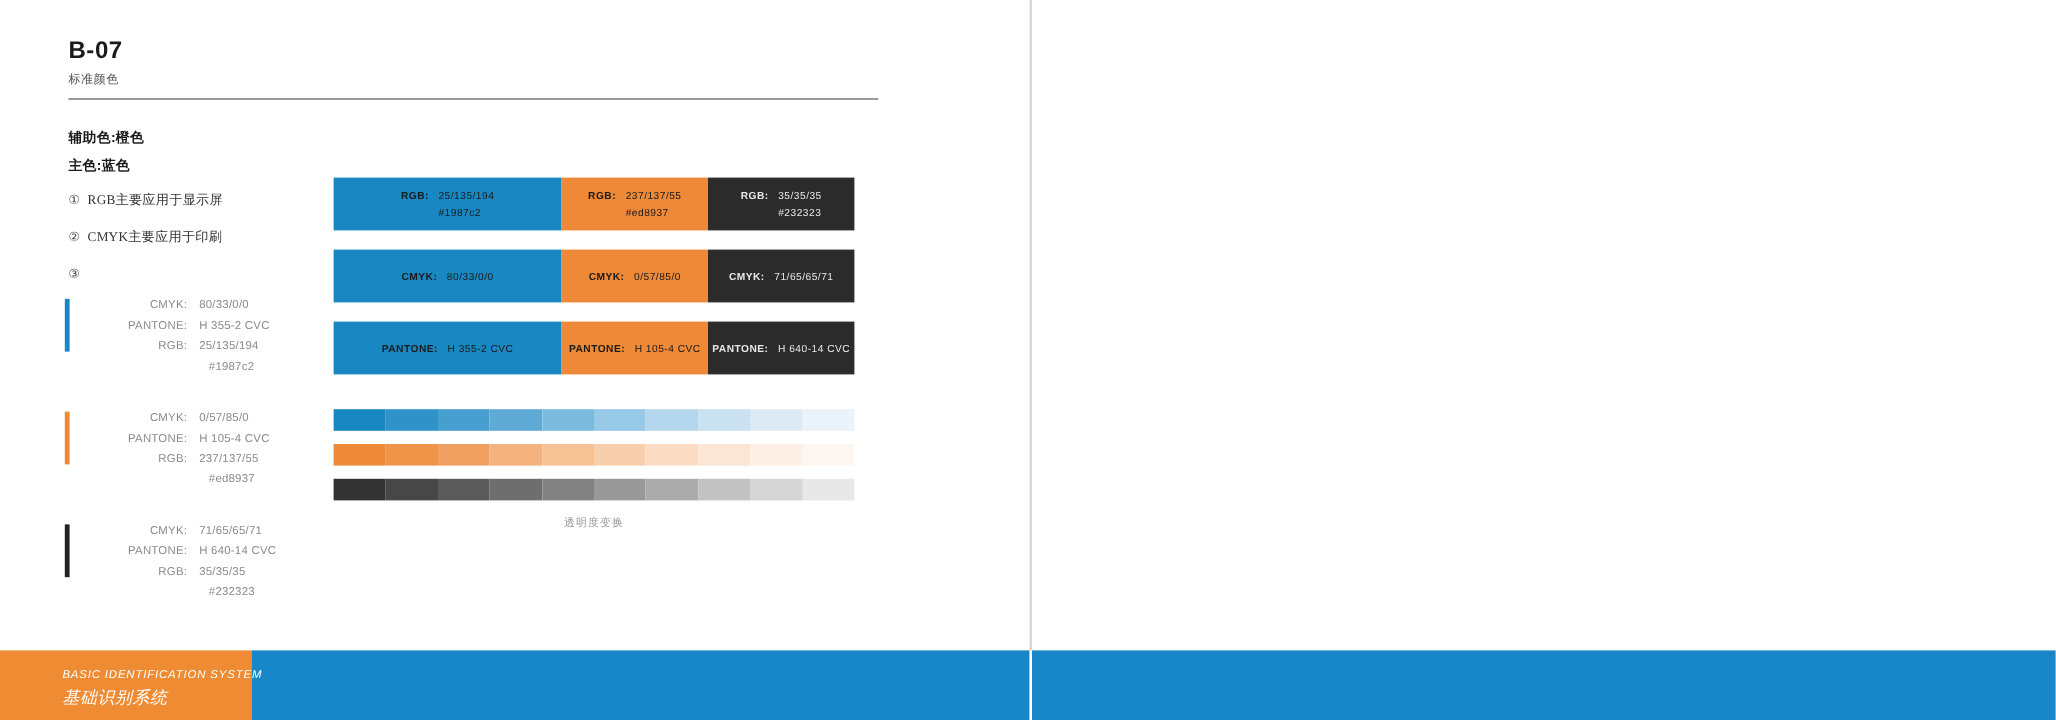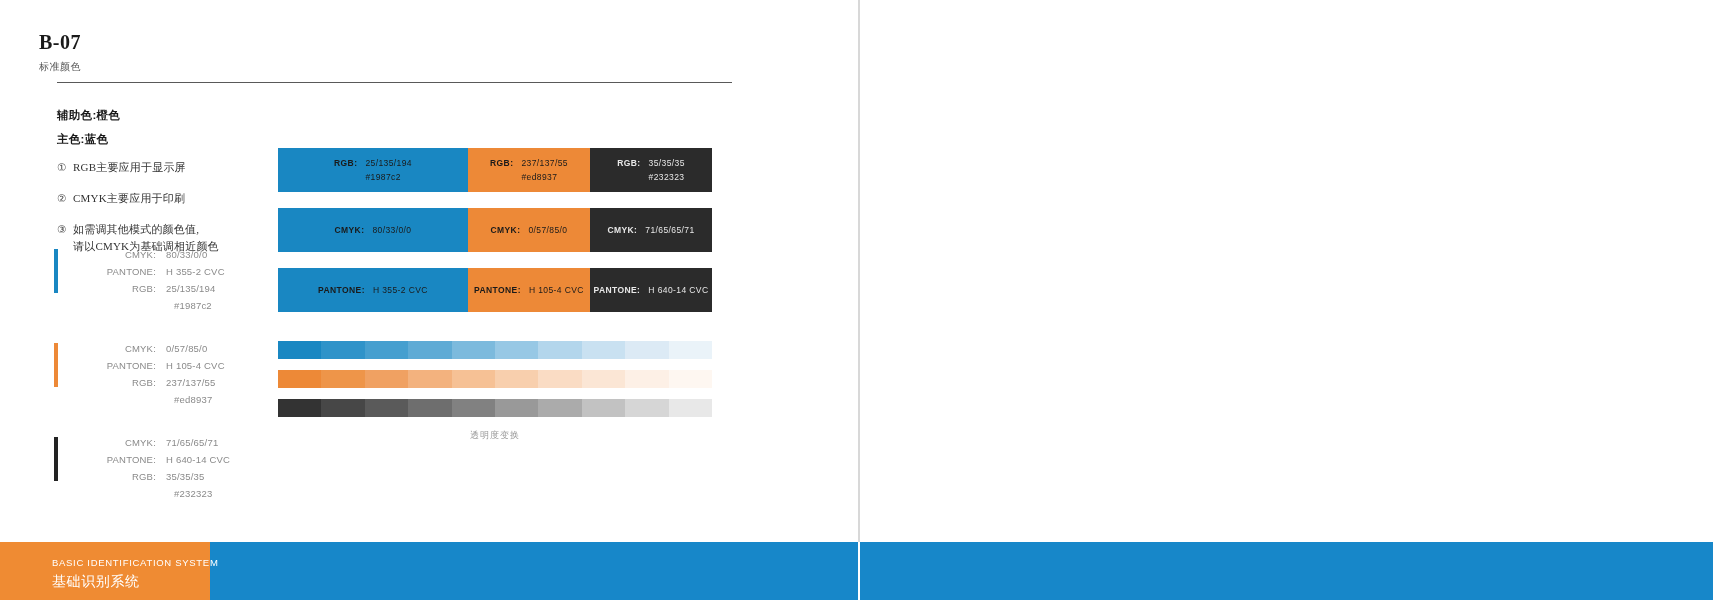--- a/index.html
+++ b/index.html
@@ -16,21 +16,21 @@
     box-sizing:border-box;
   }
   #page-right{
     position:absolute;left:860px;top:0;width:853px;height:600px;background:#ffffff;
   }
   #spine{
     position:absolute;left:858px;top:0;width:2px;height:600px;background:#d8d8d8;
   }
 
   
-  #header{position:absolute;left:39px;top:30px;width:675px;font-family:Liberation Serif, serif;}
+  #header{position:absolute;left:57px;top:30px;width:675px;}
   .doc-code{
     font-size:20px;font-weight:700;color:#1a1a1a;letter-spacing:.5px;line-height:24px;
   }
   .doc-sub{
     font-size:10px;color:#555;margin-top:6px;line-height:14px;letter-spacing:.5px;
   }
   #header-rule{
     position:absolute;left:57px;top:82px;width:675px;height:1px;background:#595959;
   }
 
@@ -97,21 +97,21 @@
   
   #ramps{position:absolute;left:278px;top:341px;width:434px;}
   .ramp{display:flex;height:18px;margin-bottom:11px;}
   .ramp i{display:block;flex:1 1 auto;height:100%;}
   #ramp-caption{
     position:absolute;left:278px;top:428px;width:434px;text-align:center;
     font-size:9px;color:#999;letter-spacing:1px;line-height:14px;
   }
 
   
-  #footer{position:absolute;left:0;bottom:0;width:1394px;height:58px;}
+  #footer{position:absolute;left:0;bottom:0;width:1394px;height:58px;font-style:italic;}
   #footer-orange{
     position:absolute;left:0;top:0;width:210px;height:58px;background:#ef8b33;
   }
   #footer-blue-left{
     position:absolute;left:210px;top:0;width:648px;height:58px;background:#1787c9;
   }
   #footer-gap{
     position:absolute;left:858px;top:0;width:2px;height:58px;background:#ffffff;
   }
   #footer-blue-right{
@@ -146,24 +146,20 @@
         </div>
       </div>
       <div class="note-row">
         <div class="note-num">②</div>
         <div class="note-txt">
           <span>CMYK主要应用于印刷</span>
         </div>
       </div>
       <div class="note-row">
         <div class="note-num">③</div>
-        <div class="note-txt">
-          <span class="l2">如需调其他模式的颜色值,</span>
-          <span class="l2">请以CMYK为基础调相近颜色</span>
-        </div>
       </div>
     </div>
   </div>
 
   <div id="spec-blocks">
 
     <div class="spec-block">
       <div class="spec-bar" style="background:#1987c2"></div>
       <div class="spec-rows">
         <div class="spec-row">

